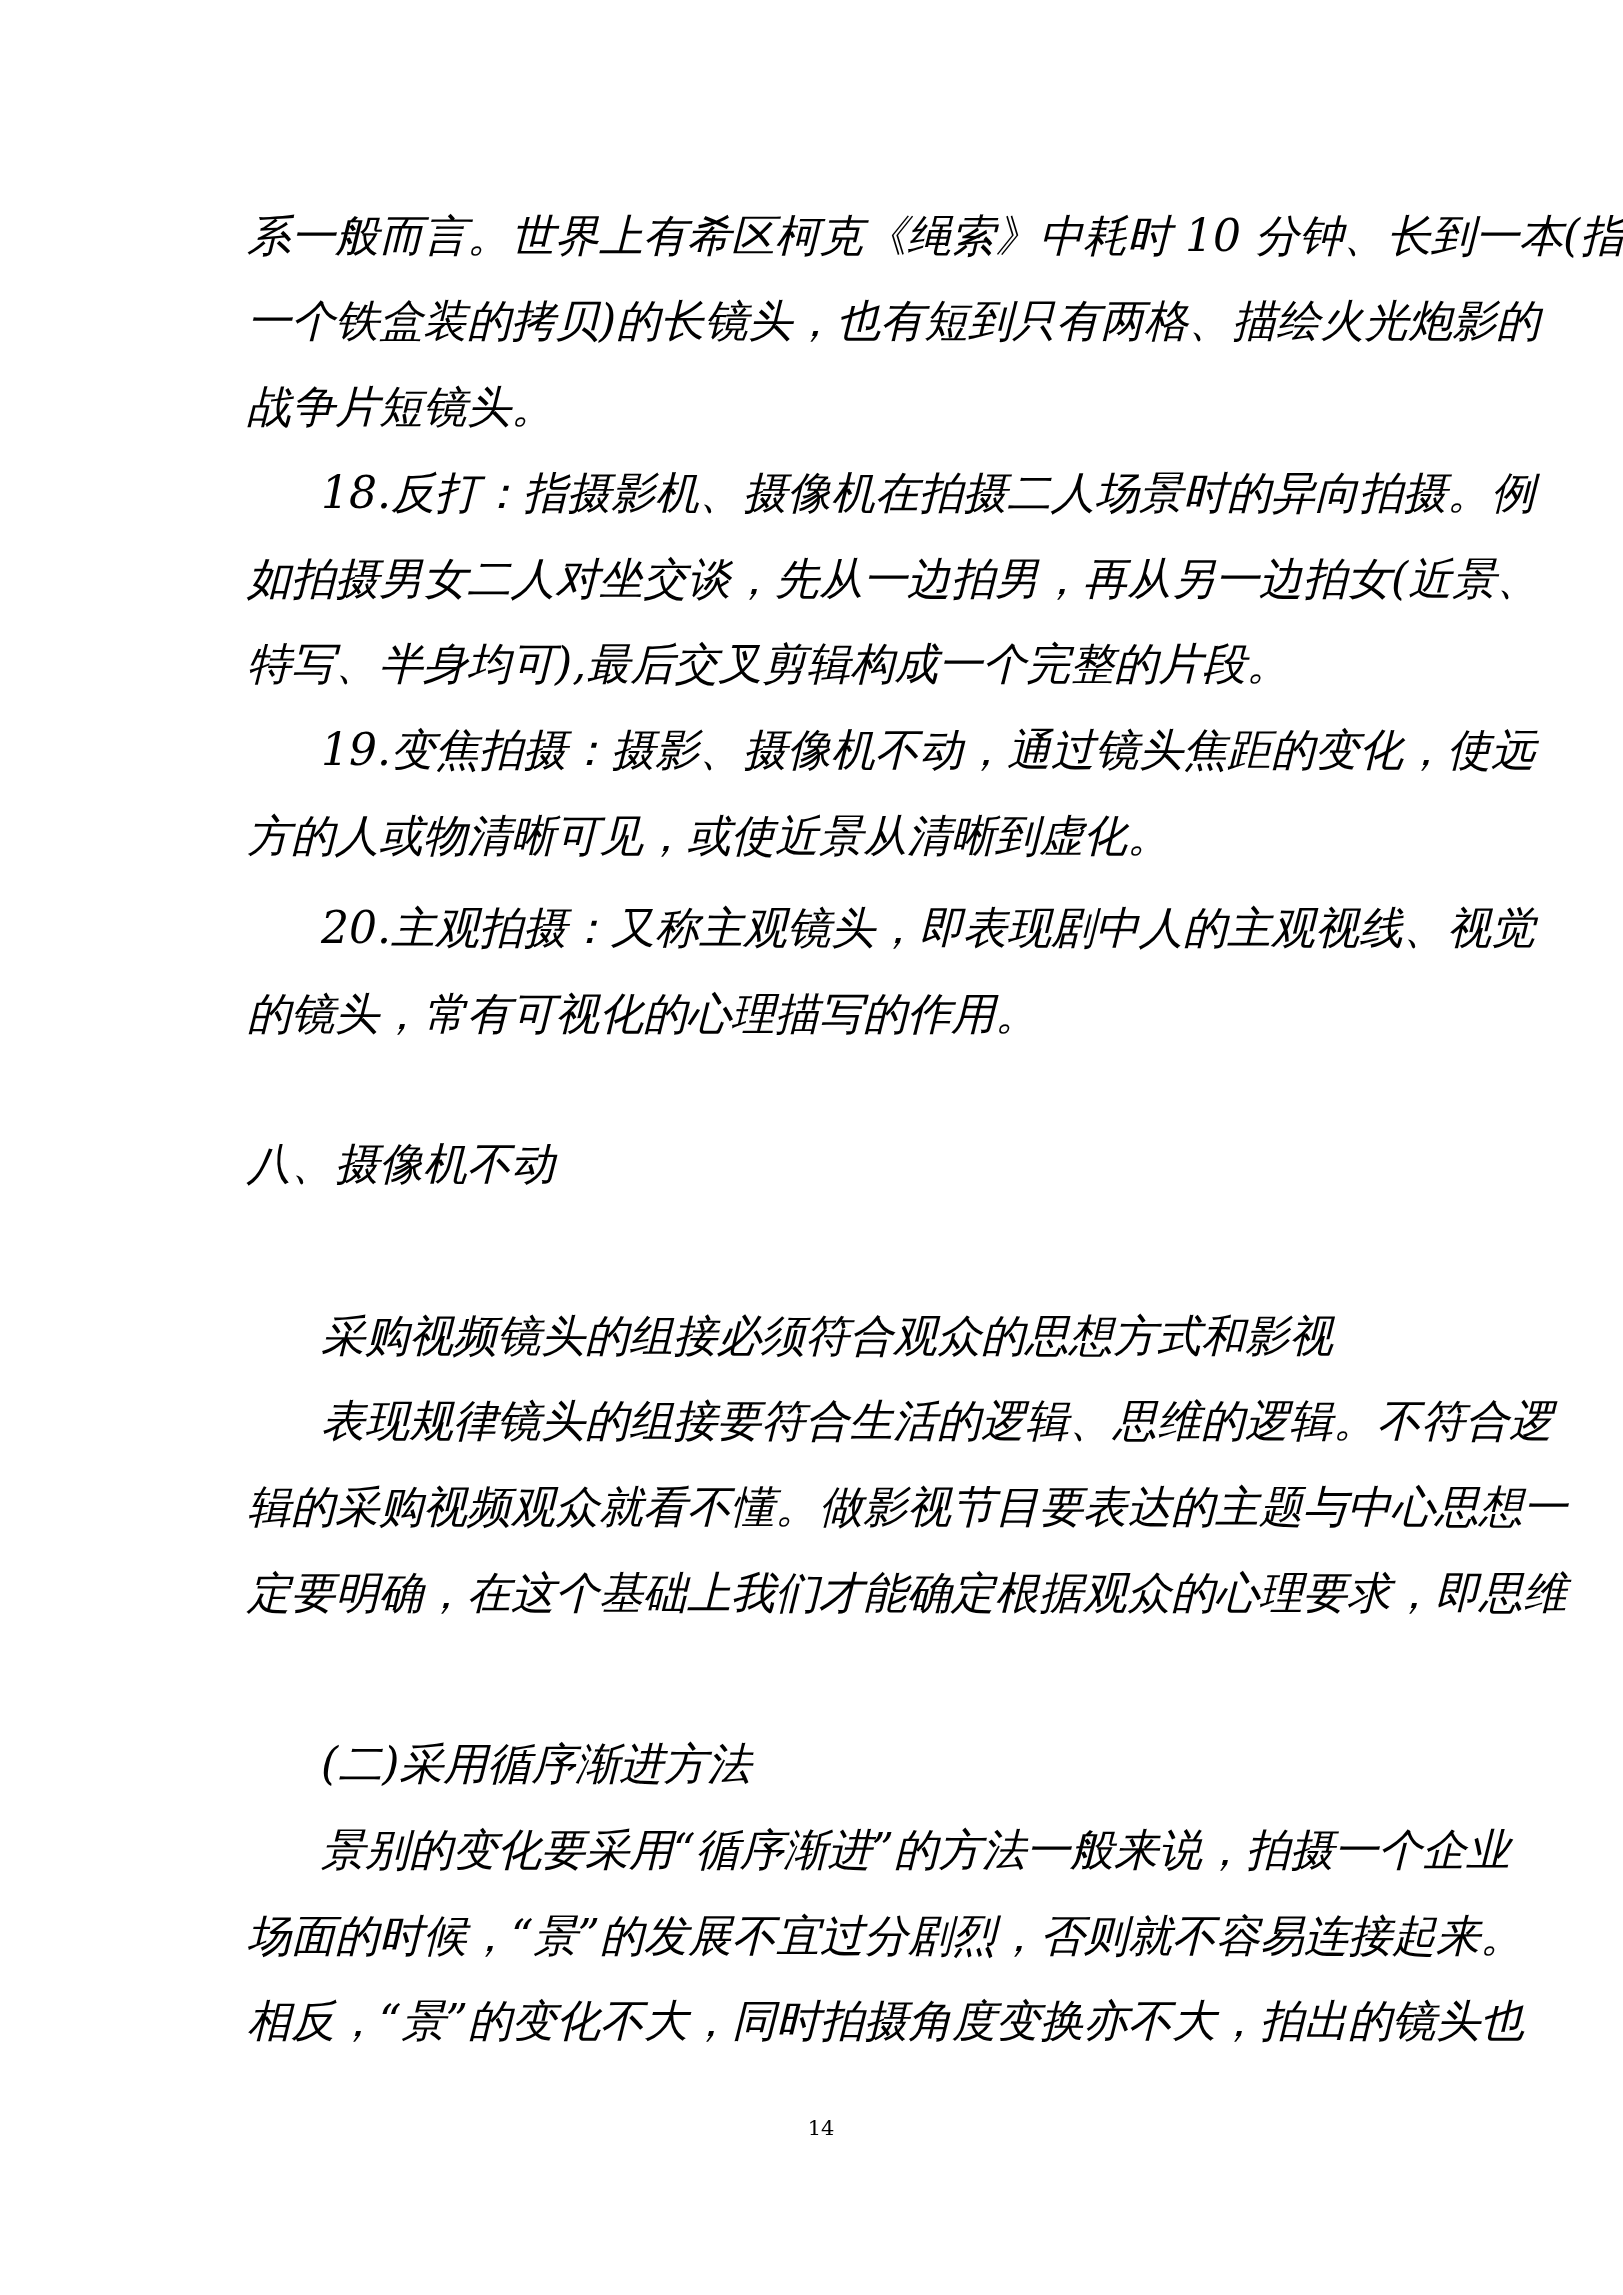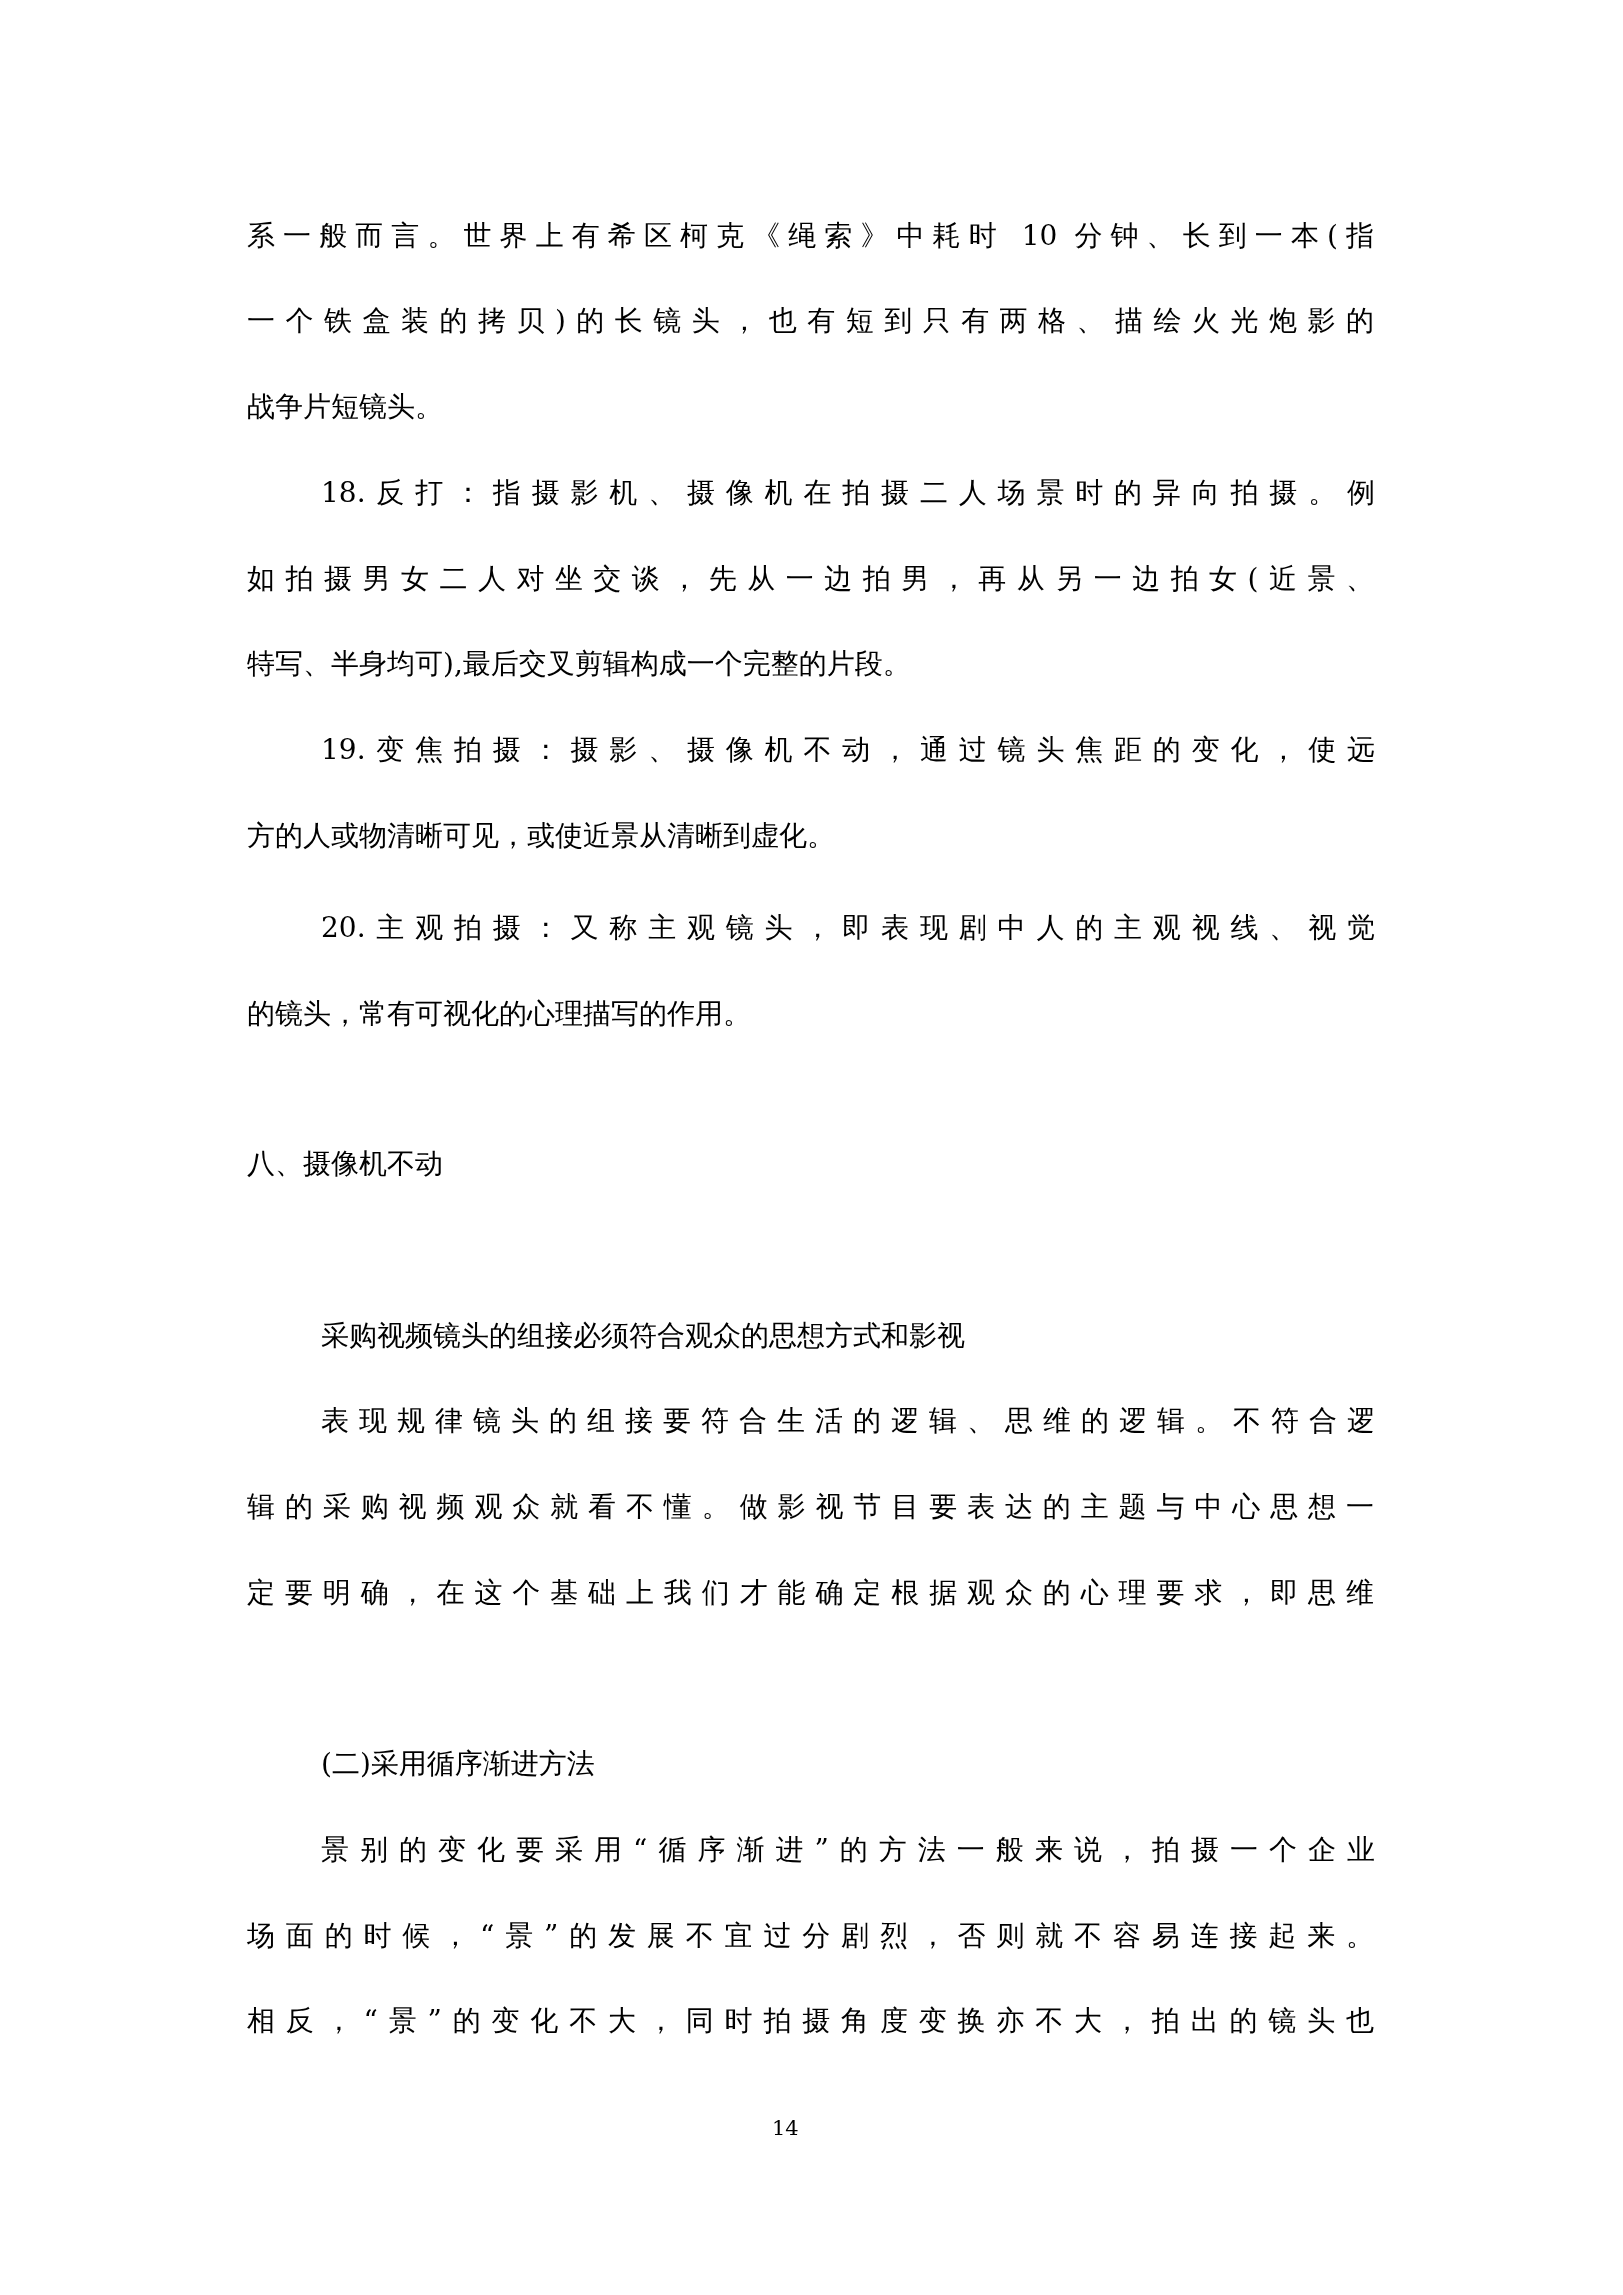--- a/index.html
+++ b/index.html
@@ -20,41 +20,42 @@
       left: 0; top: 0;
       width: 1623px;
       height: 2295px;
       background: #ffffff;
     }
     .line {
       position: absolute;
       left: 247px;
       width: 1127px;
       height: 46px;
-      font-size: 28px;
+      font-size: 44px;
       line-height: 46px;
       white-space: nowrap;
       overflow: visible;
+      font-style: italic;
     }
     .line.full {
       text-align: justify;
       text-align-last: justify;
     }
     .line.indent {
       left: 321px;
       width: 1054px;
     }
     .page-number {
       position: absolute;
       left: 772px;
       width: 98px;
       top: 2115px;
       font-size: 21px;
       line-height: 26px;
-      text-align: left;
+      text-align: center;
     }
   </style>
 </head>
 <body>
 
 <div class="page">
 
   <div class="line full" style="top:213px">系一般而言。世界上有希区柯克《绳索》中耗时 10 分钟、长到一本(指</div>
   <div class="line full" style="top:298px">一个铁盒装的拷贝)的长镜头，也有短到只有两格、描绘火光炮影的</div>
   <div class="line" style="top:384px">战争片短镜头。</div>

